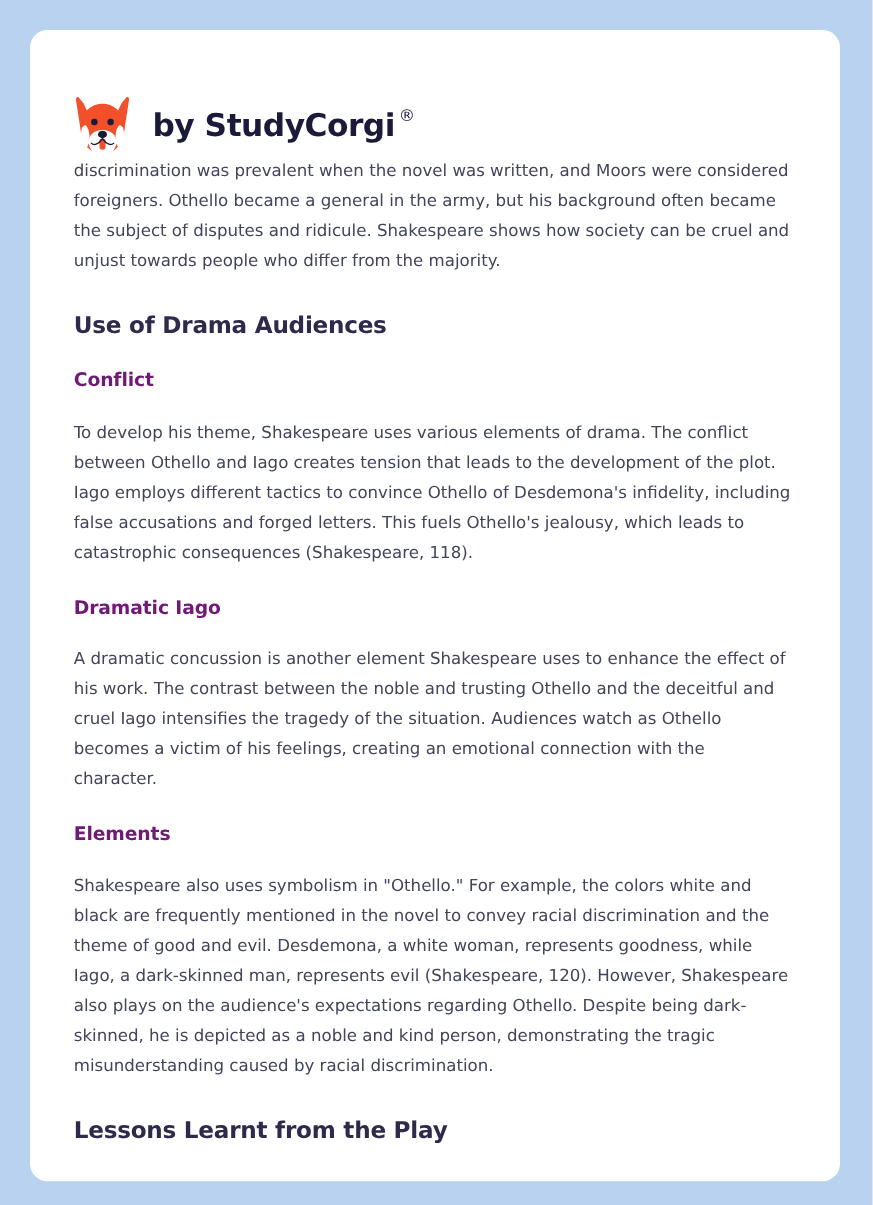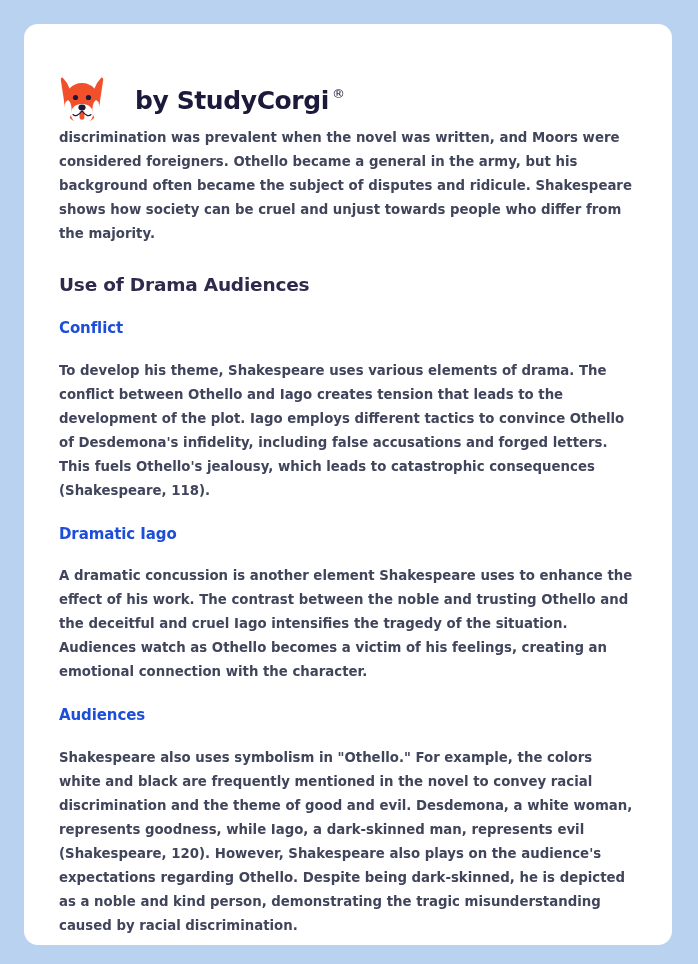--- a/index.html
+++ b/index.html
@@ -31,21 +31,21 @@
     display: flex;
     align-items: flex-start;
     justify-content: space-between;
     padding: 42px 20px 0 35px;
     box-sizing: border-box;
   }
 
   .brand {
     display: flex;
     align-items: center;
-    gap: 30px;
+    gap: 17px;
     padding-top: 8px;
   }
 
   .brand-logo {
     width: 46px;
     height: 52px;
     flex: 0 0 auto;
     display: block;
   }
 
@@ -97,39 +97,38 @@
     box-sizing: border-box;
   }
 
   p.para {
     font-family: "DejaVu Sans", sans-serif;
     font-size: 13.3px;
     line-height: 24px;
     color: #41455b;
     margin: 0 0 6px 0;
     text-align: left;
-    font-weight: bold;
   }
 
   h2.h-major {
     font-family: "DejaVu Sans", sans-serif;
     font-weight: bold;
     font-size: 18.5px;
     line-height: 1.3;
     color: #2d2a4c;
     margin: 27px 0 20px 0;
     letter-spacing: -0.2px;
   }
 
   h3.h-minor {
     font-family: "DejaVu Sans", sans-serif;
     font-weight: bold;
     font-size: 15px;
     line-height: 1.3;
-    color: #1d4ed8;
+    color: #701a75;
     margin: 22px 0 20px 0;
     letter-spacing: -0.1px;
   }
 
   .blk-first { margin-top: 30px; }
 </style>
 </head>
 <body>
 
 <div class="page-card">
@@ -177,21 +176,21 @@
     <h2 class="h-major">Use of Drama Audiences</h2>
 
     <h3 class="h-minor">Conflict</h3>
 
     <p class="para">To develop his theme, Shakespeare uses various elements of drama. The conflict between Othello and Iago creates tension that leads to the development of the plot. Iago employs different tactics to convince Othello of Desdemona's infidelity, including false accusations and forged letters. This fuels Othello's jealousy, which leads to catastrophic consequences (Shakespeare, 118).</p>
 
     <h3 class="h-minor">Dramatic Iago</h3>
 
     <p class="para">A dramatic concussion is another element Shakespeare uses to enhance the effect of his work. The contrast between the noble and trusting Othello and the deceitful and cruel Iago intensifies the tragedy of the situation. Audiences watch as Othello becomes a victim of his feelings, creating an emotional connection with the character.</p>
 
-    <h3 class="h-minor">Audiences</h3>
+    <h3 class="h-minor">Elements</h3>
 
     <p class="para">Shakespeare also uses symbolism in "Othello." For example, the colors white and black are frequently mentioned in the novel to convey racial discrimination and the theme of good and evil. Desdemona, a white woman, represents goodness, while Iago, a dark-skinned man, represents evil (Shakespeare, 120). However, Shakespeare also plays on the audience's expectations regarding Othello. Despite being dark-skinned, he is depicted as a noble and kind person, demonstrating the tragic misunderstanding caused by racial discrimination.</p>
 
     <h2 class="h-major">Lessons Learnt from the Play</h2>
 
   </div>
 
 </div>
 
 </body></html>

